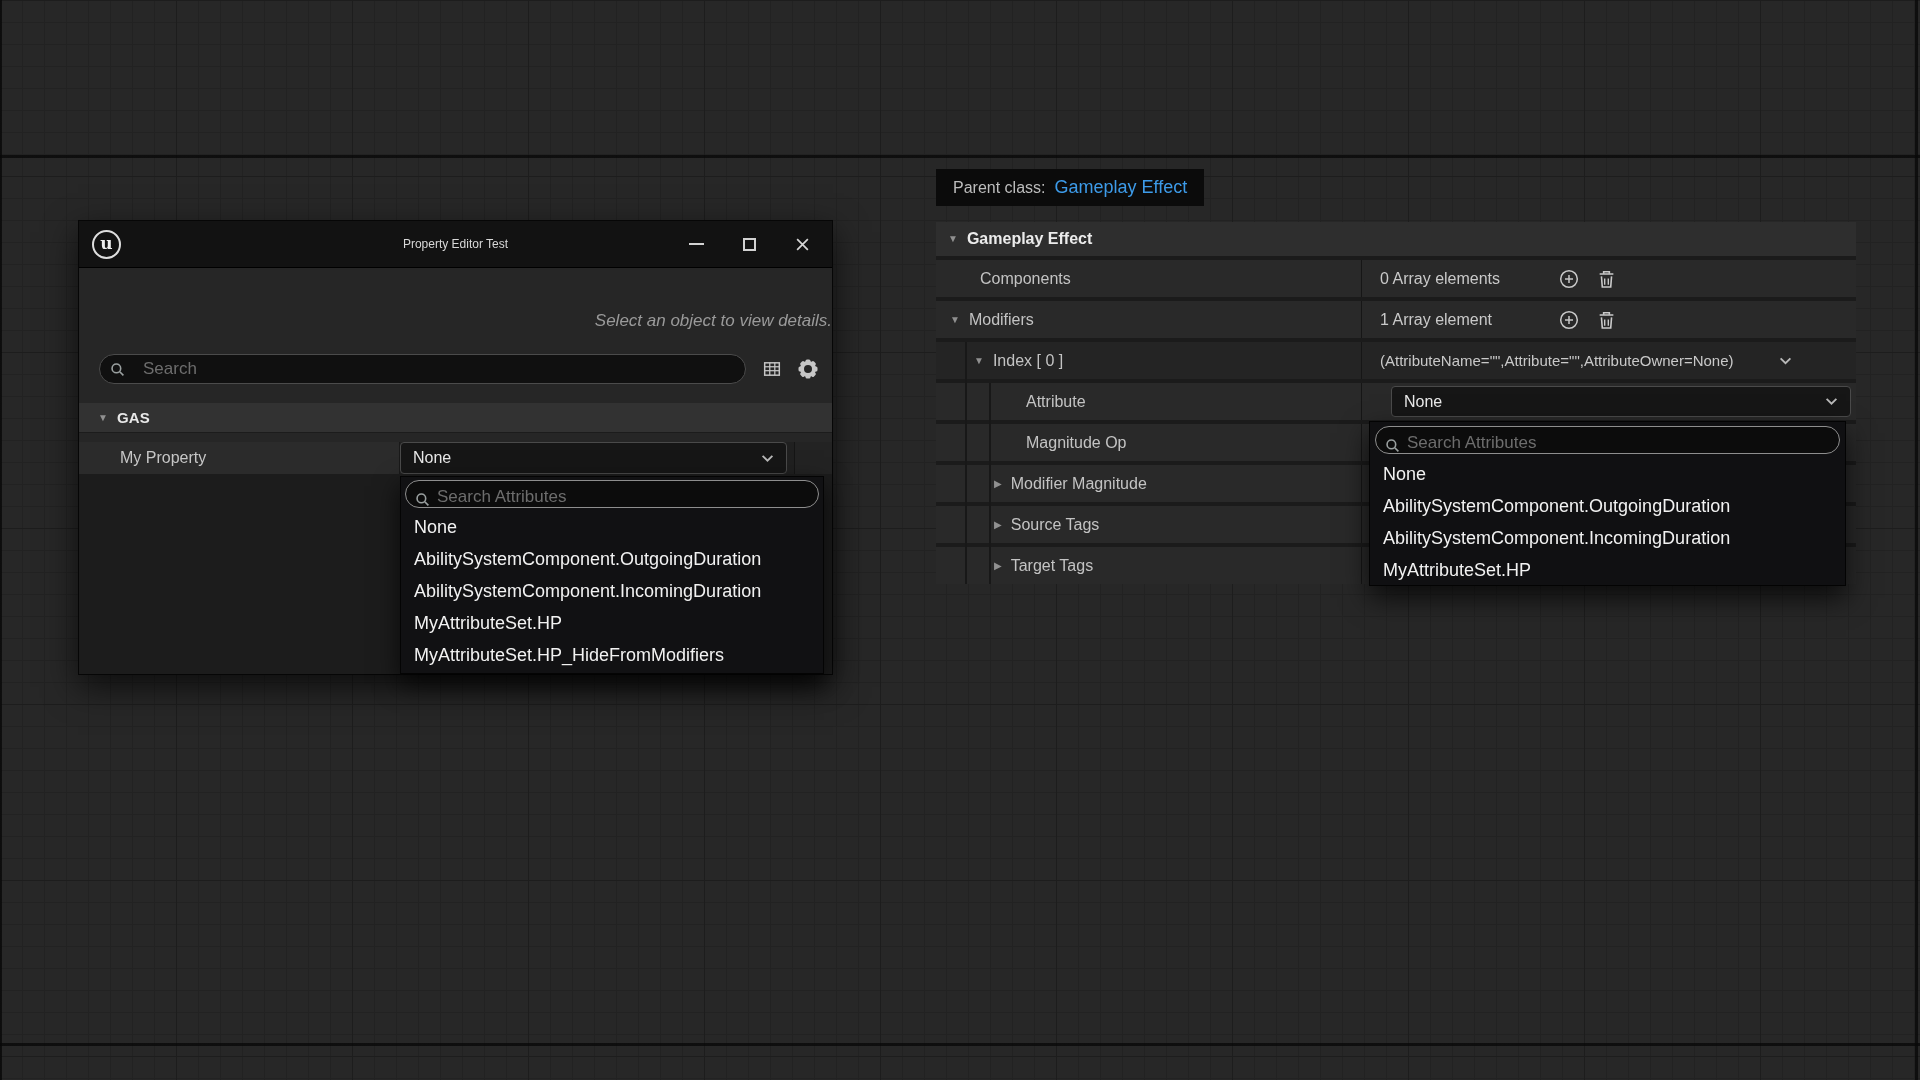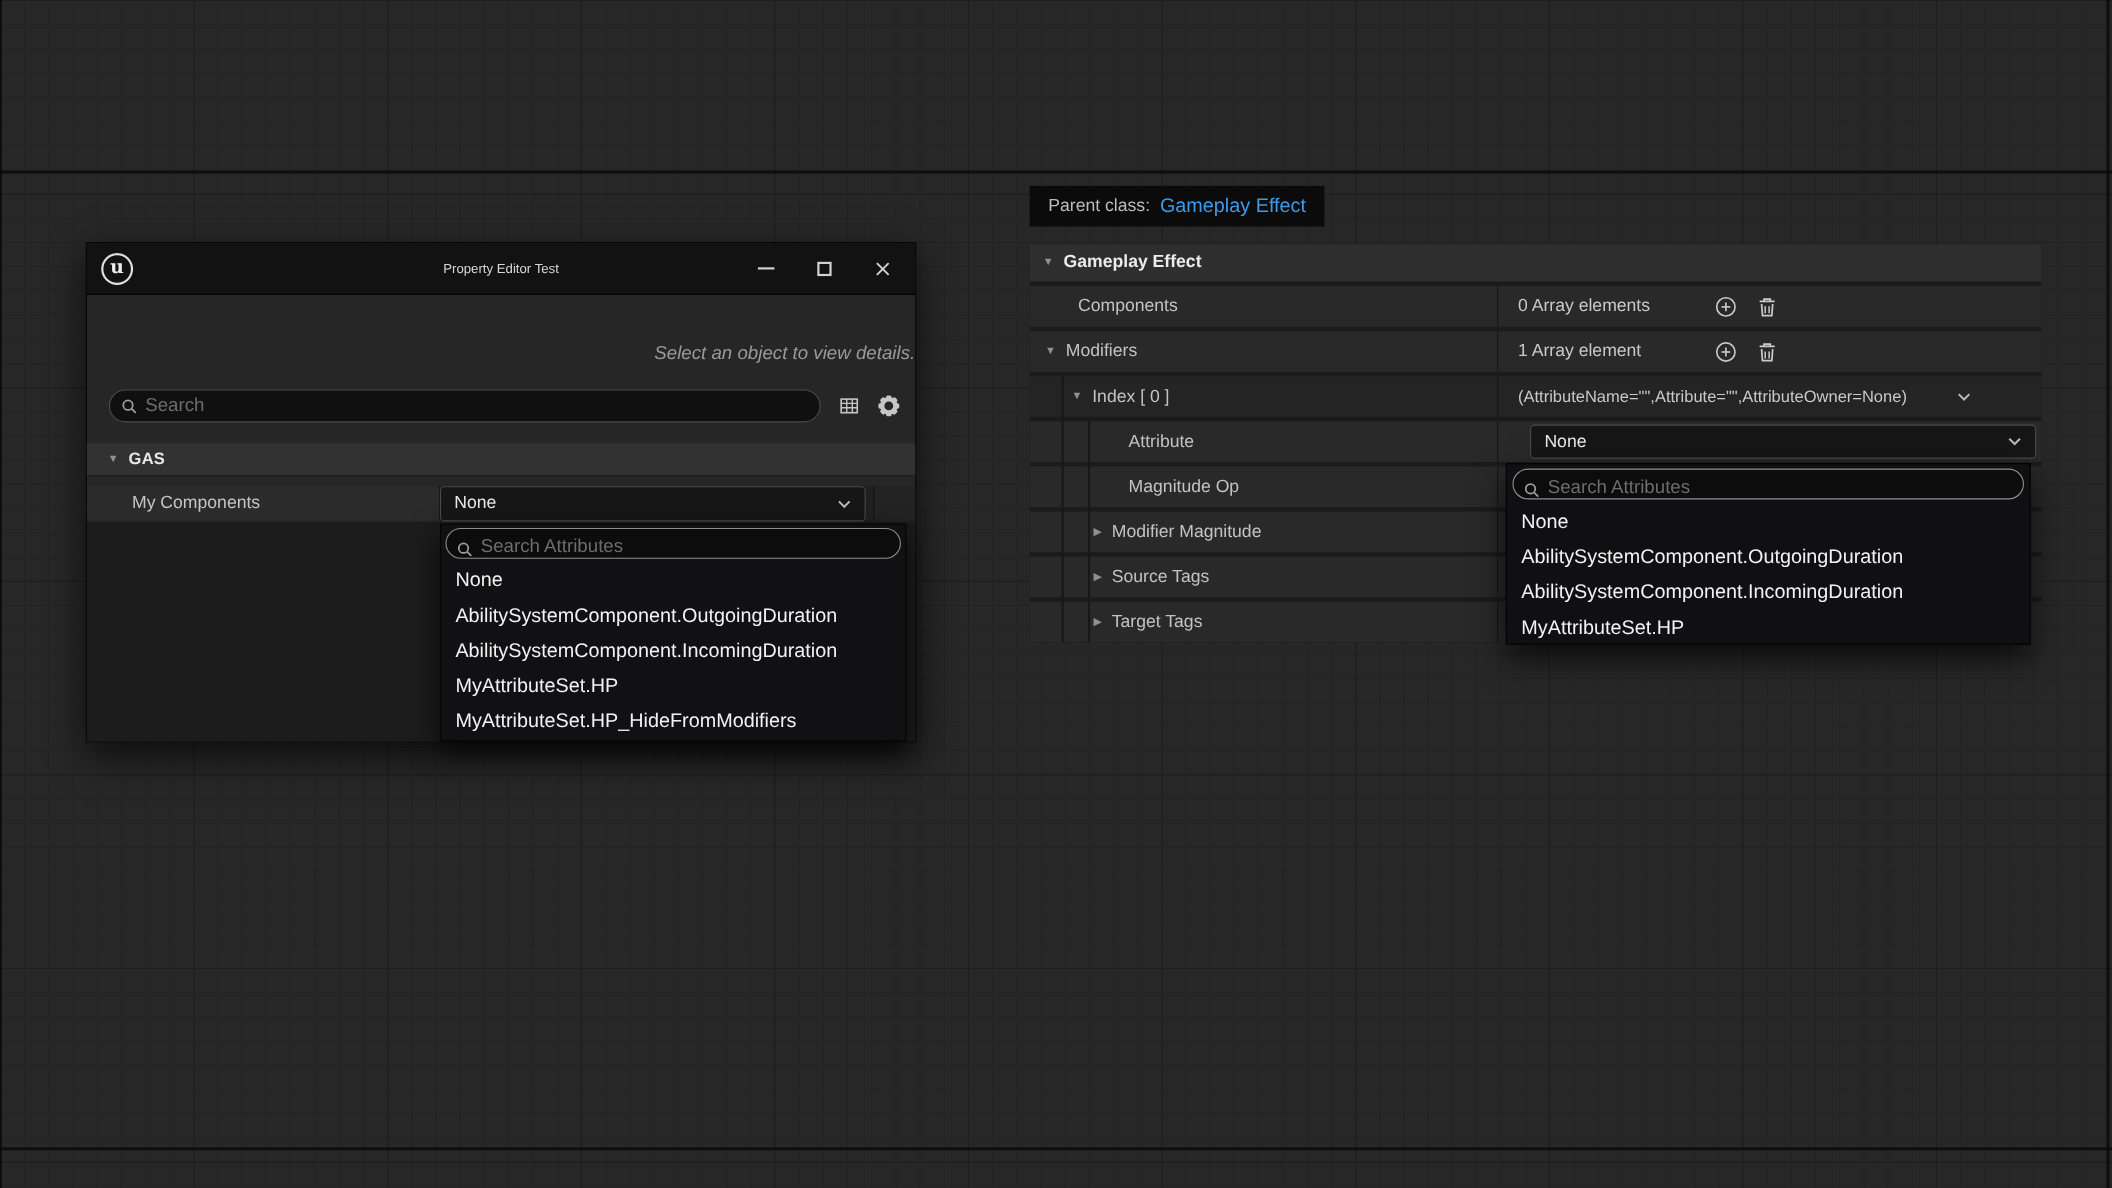--- a/index.html
+++ b/index.html
@@ -33,21 +33,21 @@
   .pe-controls { margin-left:auto; display:flex; align-items:center; gap:37px; padding-right:22px; position:relative; }
   .ctl { display:flex; align-items:center; justify-content:center; width:16px; height:16px; cursor:default; }
   .ctl-min-bar { width:15px; height:2px; background:#d2d2d2; }
   .ctl-max-box { width:13px; height:13px; border:2px solid #d2d2d2; }
 
   .pe-hint { position:absolute; top:90px; left:0; right:0; text-align:right; font-style:italic;
     font-size:17px; color:#9a9a9a; }
   .pe-search-row { position:absolute; top:133px; left:20px; right:14px; height:30px;
     display:flex; align-items:center; gap:17px; }
   .search-pill { flex:1; height:30px; background:#101010; border:1px solid #4b4b4b; border-radius:15px;
-    display:flex; align-items:center; padding:0 10px; gap:7px; color:#9aa0a0; }
+    display:flex; align-items:center; padding:0 10px; gap:18px; color:#9aa0a0; }
   .search-pill input, .dd-search input { flex:1; min-width:0; background:transparent; border:none; outline:none;
     color:#dcdcdc; font-size:17px; font-family:inherit; }
   .search-pill input::placeholder, .dd-search input::placeholder { color:#6d6d6d; }
   .toolbar-icon { color:#c6c6c6; display:flex; flex:none; }
   .gear { position:relative; width:20px; height:20px; flex:none; }
   .gear .tooth { position:absolute; left:50%; top:50%; width:5px; height:19px; background:#c6c6c6; border-radius:1.5px; }
   .t0   { transform:translate(-50%,-50%) rotate(0deg); }
   .t45  { transform:translate(-50%,-50%) rotate(45deg); }
   .t90  { transform:translate(-50%,-50%) rotate(90deg); }
   .t135 { transform:translate(-50%,-50%) rotate(135deg); }
@@ -160,21 +160,21 @@
 
   <div class="pe-lower"></div>
 
   <div class="pe-gas-row">
     <span class="tri">▼</span>
     <span class="pe-gas-label">GAS</span>
   </div>
 
   <div class="pe-prop-row">
     <div class="pe-prop-label">
-      <span>My Components</span>
+      <span>My Property</span>
     </div>
     <div class="pe-prop-value">
       <div class="combo">
         <span>None</span>
         <span class="chev">
             <svg width="13" height="9" viewBox="0 0 12 8">
               <path d="M1.5 1.5 L6 6 L10.5 1.5" fill="none" stroke="currentColor" stroke-width="1.7"></path>
             </svg>
           </span>
       </div>

